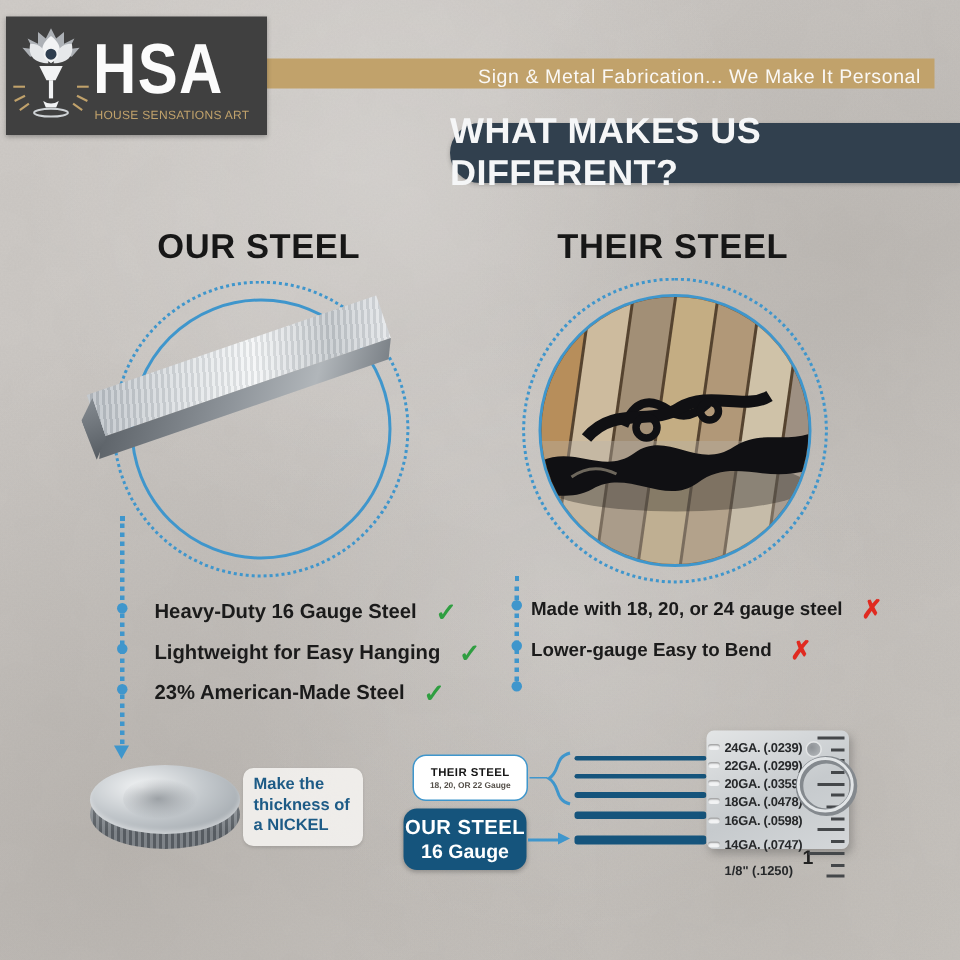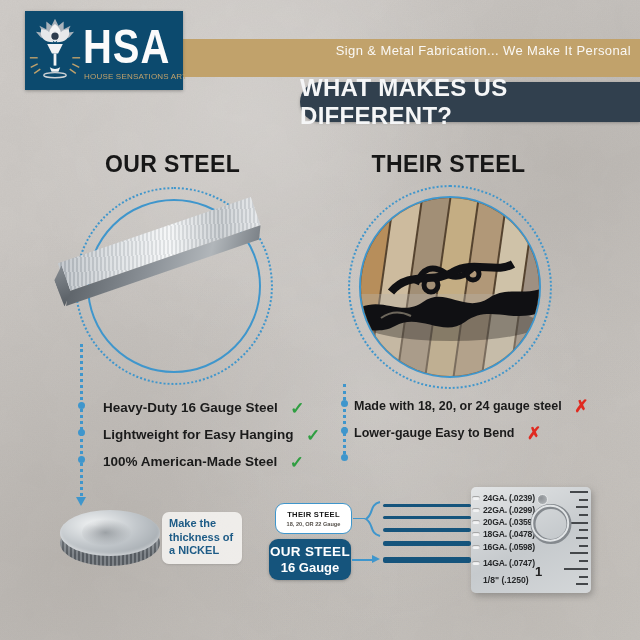--- a/index.html
+++ b/index.html
@@ -11,24 +11,24 @@
   .bg-base{inset:0;background:linear-gradient(145deg,#d2ceca,#c6c2be 55%,#ccc8c3);}
   .bg-mottle{inset:0;background:
      radial-gradient(circle at 12% 88%, rgba(120,113,104,.16), transparent 42%),
      radial-gradient(circle at 88% 26%, rgba(122,116,106,.12), transparent 34%),
      radial-gradient(circle at 40% 18%, rgba(255,255,255,.18), transparent 38%),
      radial-gradient(circle at 58% 64%, rgba(255,255,255,.14), transparent 40%),
      radial-gradient(circle at 78% 92%, rgba(118,112,104,.12), transparent 36%);}
   svg.texture{position:absolute;inset:0;}
 
   
-  .gold-band{left:160px;top:39px;width:480px;height:38px;background:#c1a26b;}
+  .gold-band{left:143px;top:39px;width:480px;height:20px;background:#c1a26b;}
   .gold-band span{display:block;height:24px;line-height:24px;text-align:right;padding-right:9px;
      color:#faf8f5;font-size:13px;letter-spacing:.4px;}
-  .logo{left:25px;top:11px;width:158px;height:79px;background:#0c4a6e;box-shadow:0 1px 3px rgba(40,40,40,.35);}
+  .logo{left:4px;top:11px;width:174px;height:79px;background:#404040;box-shadow:0 1px 3px rgba(40,40,40,.35);}
   .logo-icon{position:absolute;left:4px;top:5px;}
   .logo-text{position:absolute;left:58px;top:12px;width:98px;height:62px;}
   .hsa{position:absolute;left:0;top:-2px;font-size:43px;line-height:46px;font-weight:700;color:#fbfbfb;
      letter-spacing:1px;transform:scale(.93,1.1);transform-origin:left top;}
   .logo-name{position:absolute;left:1px;top:49px;font-size:8px;font-weight:400;color:#c1a26b;
      letter-spacing:.2px;white-space:nowrap;}
   .banner{left:300px;top:82px;width:340px;height:40px;background:#31404e;border-radius:22px 0 0 22px;
      display:flex;align-items:center;justify-content:center;box-shadow:0 1px 3px rgba(40,40,40,.3);}
   .banner span{color:#f5f6f7;font-size:24px;font-weight:700;letter-spacing:.3px;}
 
@@ -98,23 +98,23 @@
   .tag-our .t1{font-size:13.5px;font-weight:800;color:#fff;letter-spacing:.3px;}
   .tag-our .t2{font-size:13px;font-weight:700;color:#fff;margin-top:1px;}
   .arrow-line{left:352px;top:559px;width:21px;height:0;border-top:2px solid #3f96cc;}
   .arrow-right{left:372px;top:555px;width:0;height:0;border-top:4.5px solid transparent;
      border-bottom:4.5px solid transparent;border-left:8px solid #3f96cc;}
 
   
   .gbar{left:383px;width:88px;background:#15547c;border-radius:2px;}
 
   
-  .gauge-card{left:471px;top:487px;width:95px;height:106px;border-radius:5px;
+  .gauge-card{left:471px;top:487px;width:95px;height:79px;border-radius:5px;
      background:linear-gradient(155deg,#e3e5e6,#c6cacd 55%,#d4d7d9);
-     box-shadow:2px 3px 6px rgba(70,70,70,.35);padding-left:25px;}
+     box-shadow:2px 3px 6px rgba(70,70,70,.35);}
   .grow{position:absolute;left:12px;font-size:8.6px;font-weight:600;color:#26282a;letter-spacing:-.2px;white-space:nowrap;}
   .gslot{position:absolute;left:1px;width:8px;height:4px;border-radius:2px;background:#f2f3f4;
      box-shadow:inset 0 1px 1px rgba(0,0,0,.35);}
   .gtick{position:absolute;right:3px;height:1.6px;background:#44474a;}
   .ghole{position:absolute;left:66px;top:7px;width:11px;height:11px;border-radius:50%;
      background:radial-gradient(circle at 35% 35%,#8e9296,#b6babd);border:1px solid #e4e6e7;box-sizing:border-box;}
   .gbottom{position:absolute;left:12px;top:88px;font-size:8.6px;font-weight:600;color:#26282a;white-space:nowrap;}
   .gone{position:absolute;left:64px;top:77px;font-size:13px;font-weight:700;color:#222;}
 </style>
 </head>
@@ -207,21 +207,21 @@
 
   <div class="abs bullet left" style="left:103px;top:398px">
     <span class="btxt">Heavy-Duty 16 Gauge Steel</span>
     <span class="mark mark-check">✓</span>
   </div>
   <div class="abs bullet left" style="left:103px;top:425px">
     <span class="btxt">Lightweight for Easy Hanging</span>
     <span class="mark mark-check">✓</span>
   </div>
   <div class="abs bullet left" style="left:103px;top:452px">
-    <span class="btxt">100% American-Made Steel</span>
+    <span class="btxt">23% American-Made Steel</span>
     <span class="mark mark-check">✓</span>
   </div>
 
   <div class="abs bullet right" style="left:354px;top:396px">
     <span class="btxt">Made with 18, 20, or 24 gauge steel</span>
     <span class="mark mark-x">✗</span>
   </div>
   <div class="abs bullet right" style="left:354px;top:423px">
     <span class="btxt">Lower-gauge Easy to Bend</span>
     <span class="mark mark-x">✗</span>

